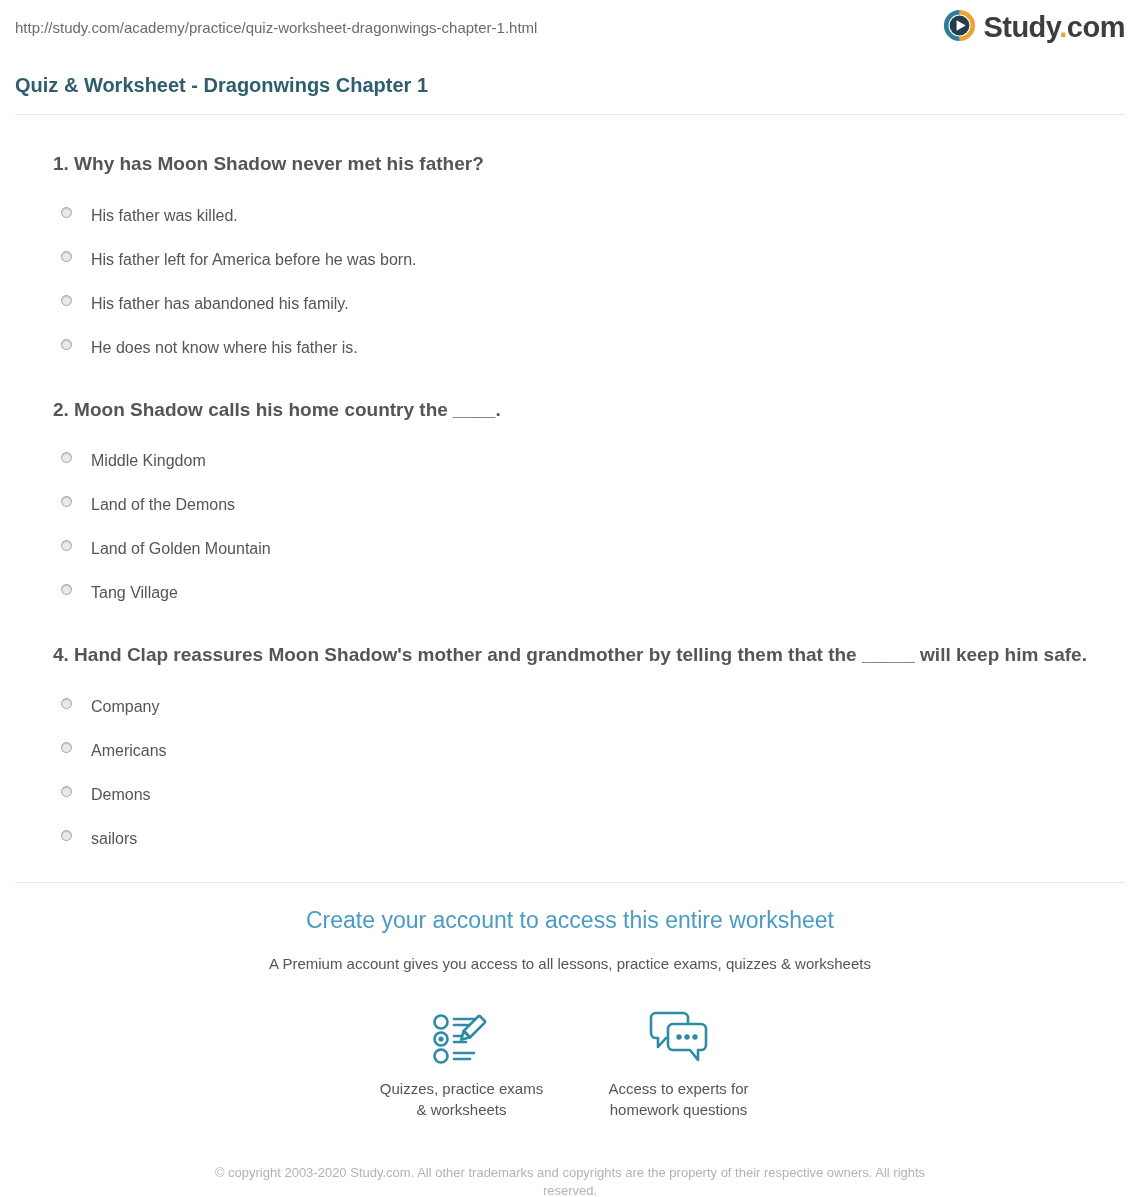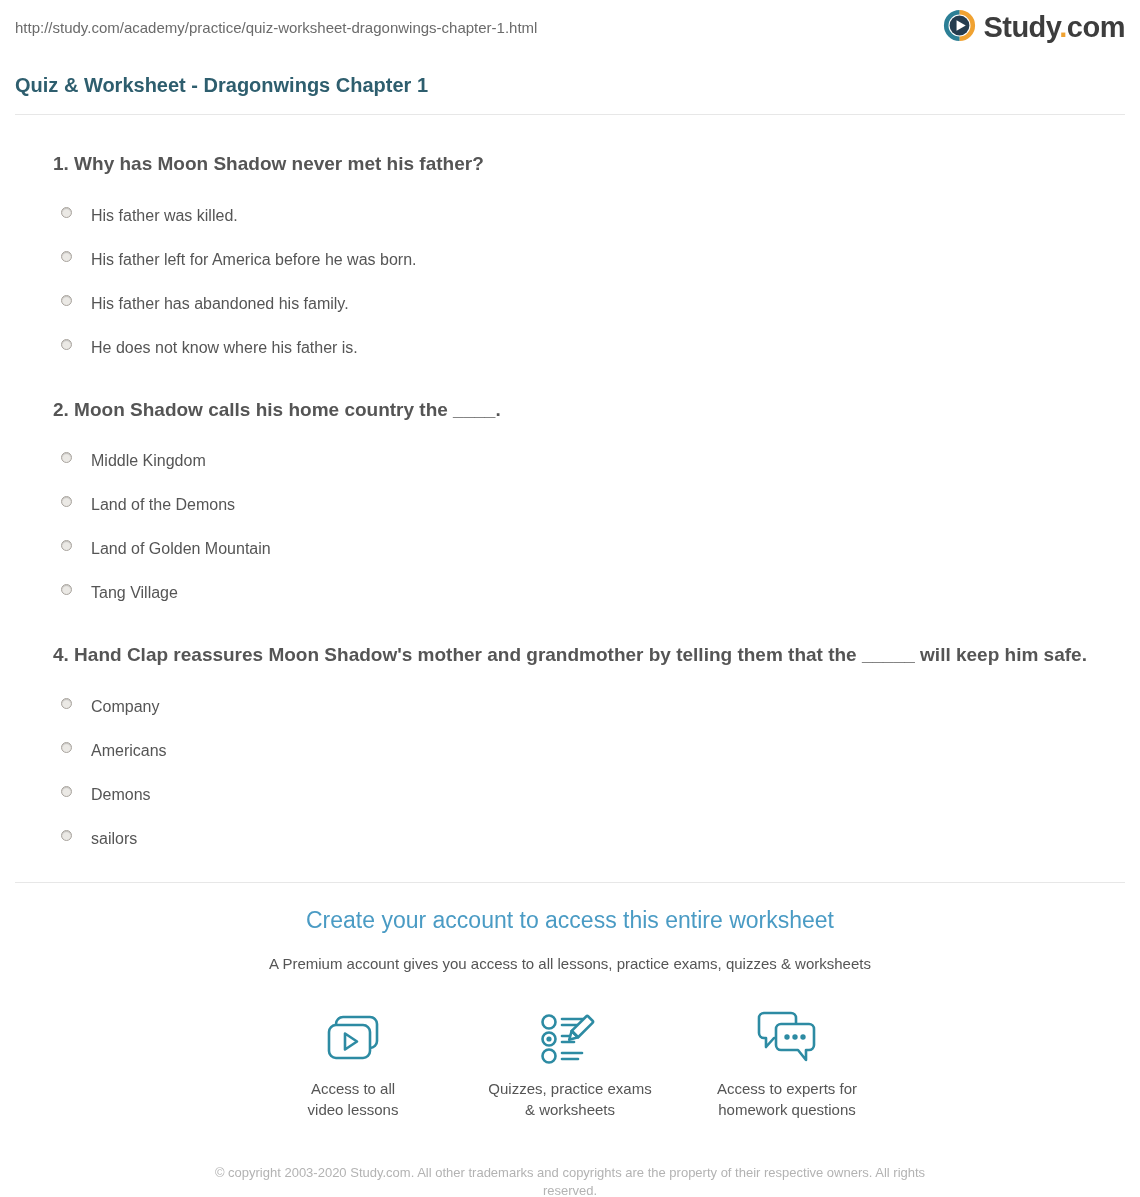--- a/index.html
+++ b/index.html
@@ -141,33 +141,20 @@
   </section>
 
   <hr class="divider-bottom">
 
   <div class="cta">
     <div class="cta-title">Create your account to access this entire worksheet</div>
     <div class="cta-subtitle">A Premium account gives you access to all lessons, practice exams, quizzes &amp; worksheets</div>
 
     <div class="features">
 
-      <div class="feature">
-        <div class="feature-icon">
-          <svg width="56" height="52" viewBox="0 0 56 52" fill="none" stroke="#2d8ba3" stroke-width="2.6">
-            <rect x="11" y="3" width="41" height="31" rx="7"></rect>
-            <rect x="4" y="11" width="41" height="33" rx="7" fill="#ffffff"></rect>
-            <path d="M20 19.5 L32 27.5 L20 35.5 Z" stroke-linejoin="round"></path>
-          </svg>
-        </div>
-        <div class="feature-label">
-          <div>Access to all</div>
-          <div>video lessons</div>
-        </div>
-      </div>
 
       <div class="feature">
         <div class="feature-icon">
           <svg width="62" height="54" viewBox="0 0 62 54" fill="none" stroke="#2d8ba3" stroke-width="2.6" stroke-linecap="round">
             <circle cx="10" cy="10" r="6.5"></circle>
             <circle cx="10" cy="27" r="6.5"></circle>
             <circle cx="10" cy="27" r="2.6" fill="#2d8ba3" stroke="none"></circle>
             <circle cx="10" cy="44" r="6.5"></circle>
             <line x1="23" y1="7" x2="45" y2="7"></line>
             <line x1="23" y1="13" x2="41" y2="13"></line>

